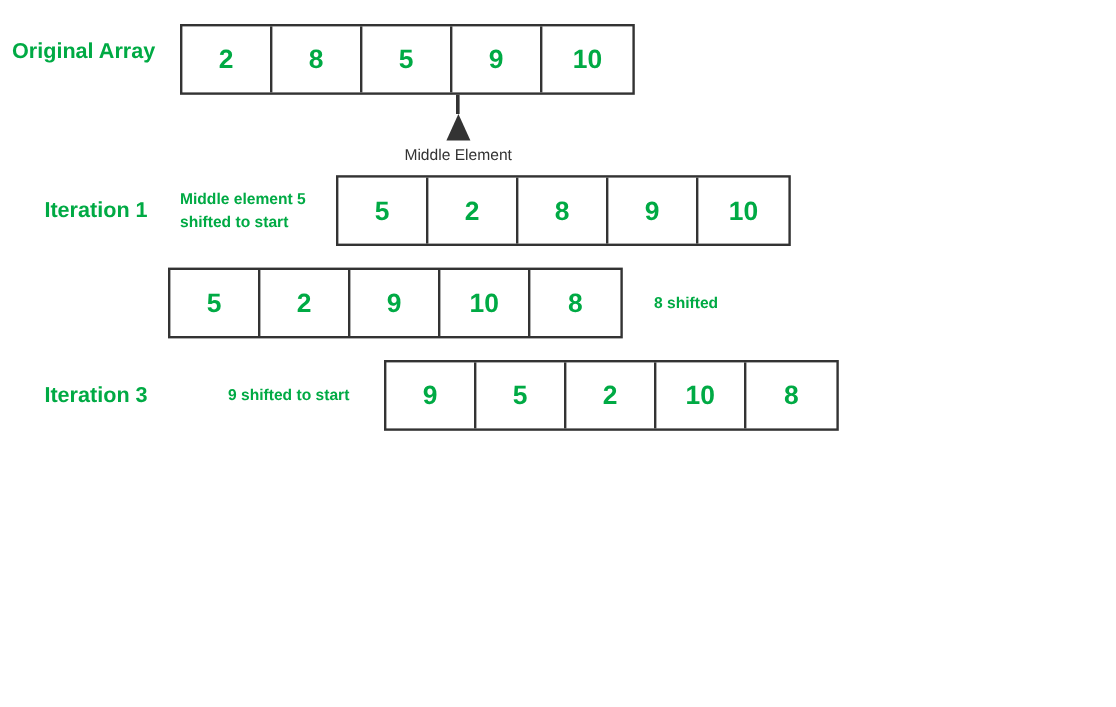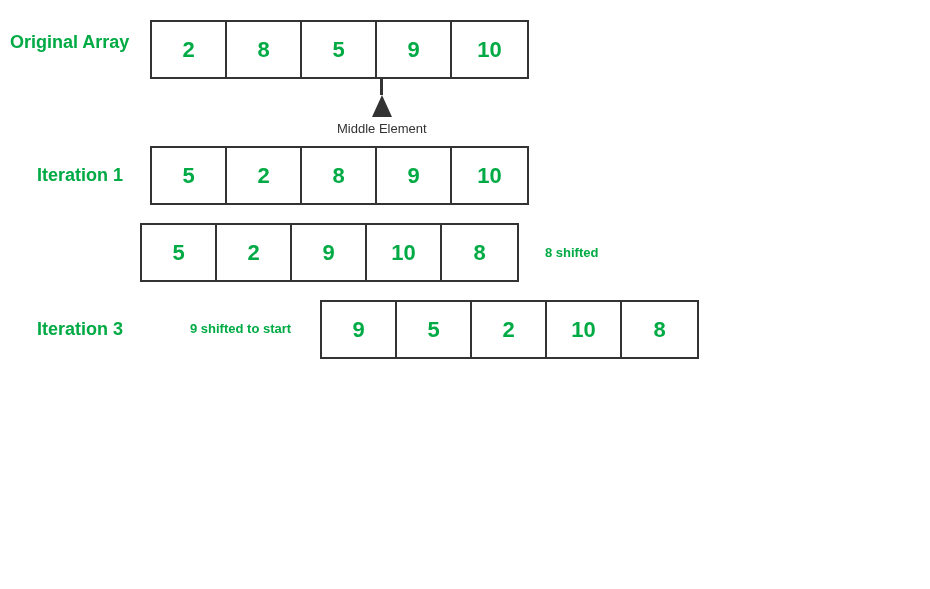--- a/index.html
+++ b/index.html
@@ -163,20 +163,21 @@
           <div class="arrow-stem"></div>
           <div class="arrow-up"></div>
           <div class="middle-label">Middle Element</div>
         </div>
       </div>
     </div>
   </div>
 
   <div class="row" style="margin-top: 8px;">
     <div class="row-label">Iteration 1</div>
+    <div class="row-note" style="color:#00aa44; font-size:13px; font-weight:bold; width:130px; line-height:1.4;">Middle element 5 shifted to start</div>
     <div class="array-container">
       <div class="cell">5</div>
       <div class="cell">2</div>
       <div class="cell">8</div>
       <div class="cell">9</div>
       <div class="cell">10</div>
     </div>
   </div>
 
   <div class="row">

